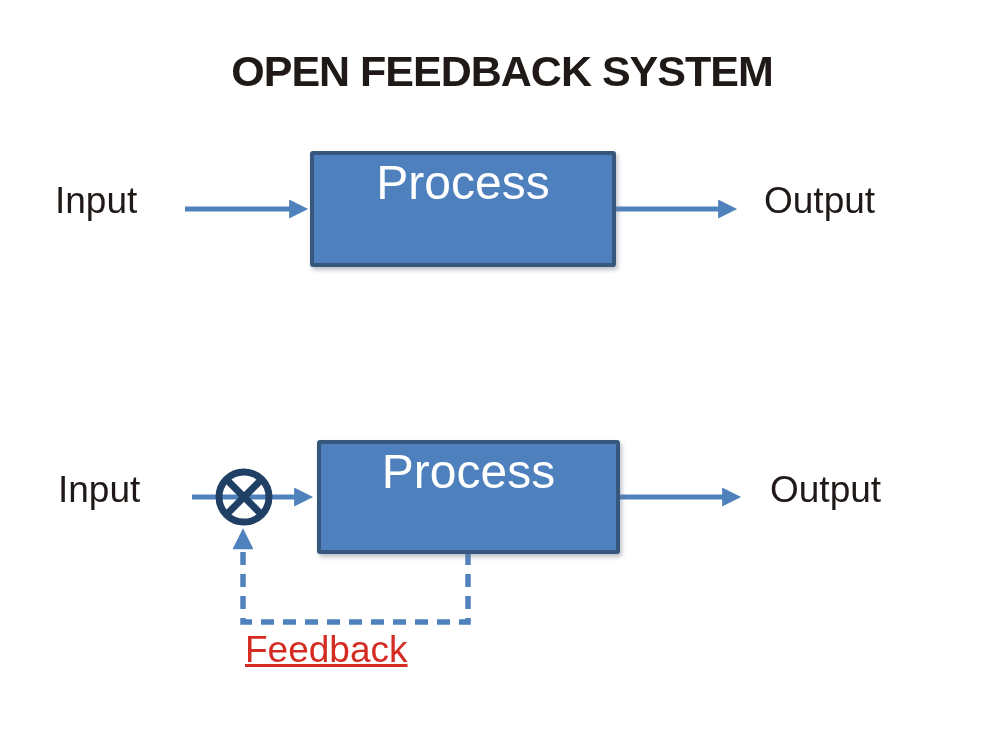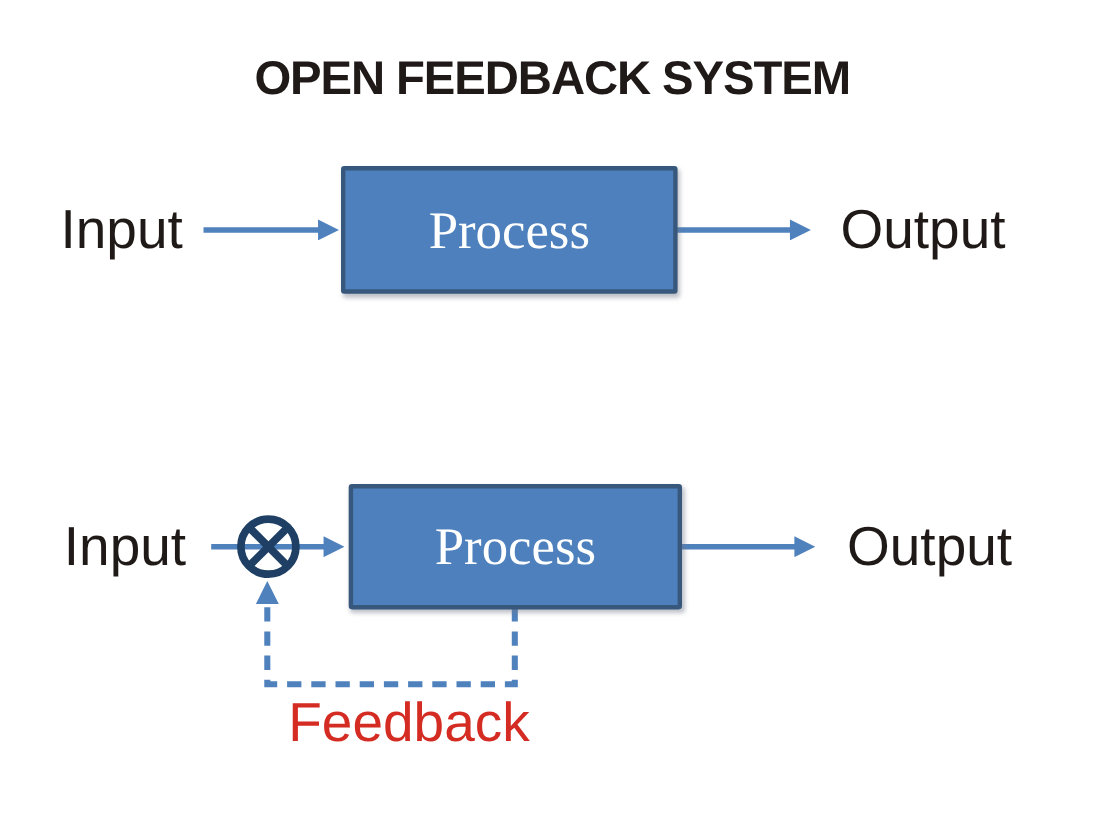--- a/index.html
+++ b/index.html
@@ -19,35 +19,35 @@
     overflow:hidden;
   }
   .title{
     position:absolute;left:0;width:100%;text-align:center;
     font-weight:bold;font-size:43px;letter-spacing:-1px;
     color:var(--text-black);line-height:1.1;
   }
   .title-open{top:48px;}
   .title-closed{top:338px;}
   .label{
-    position:absolute;font-size:50px;color:var(--text-black);line-height:1.1;
+    position:absolute;font-size:37px;color:var(--text-black);line-height:1.1;
   }
   .lbl-input-open{left:55px;top:181px;}
   .lbl-output-open{left:764px;top:181px;}
   .lbl-input-closed{left:58px;top:470px;}
   .lbl-output-closed{left:770px;top:470px;}
-  .lbl-feedback{left:262px;top:630px;color:var(--feedback-red);}
+  .lbl-feedback{left:245px;top:630px;color:var(--feedback-red);text-decoration:underline;}
   .process-box{
     position:absolute;
     background:var(--box-fill);
     border:4px solid var(--box-border);
     border-radius:3px;
     box-shadow:2px 3px 4px rgba(110,120,135,.45);
-    display:flex;align-items:center;justify-content:center;
-    color:#ffffff;font-size:48px;font-family:Liberation Serif, serif;
+    display:flex;justify-content:center;
+    color:#ffffff;font-size:48px;
   }
   .box-open{left:310px;top:151px;width:298px;height:108px;}
   .box-closed{left:317px;top:440px;width:295px;height:106px;}
   svg.overlay{position:absolute;left:0;top:0;width:1004px;height:750px;pointer-events:none;}
   .arrow{stroke:var(--arrow-blue);stroke-width:5;fill:none;}
   .arrowhead{fill:var(--arrow-blue);}
   .dashed{stroke:var(--arrow-blue);stroke-width:5.5;stroke-dasharray:13 9;fill:none;}
   .junction{stroke:var(--junction-navy);stroke-width:7;fill:none;stroke-linecap:butt;}
 </style>
 </head>

